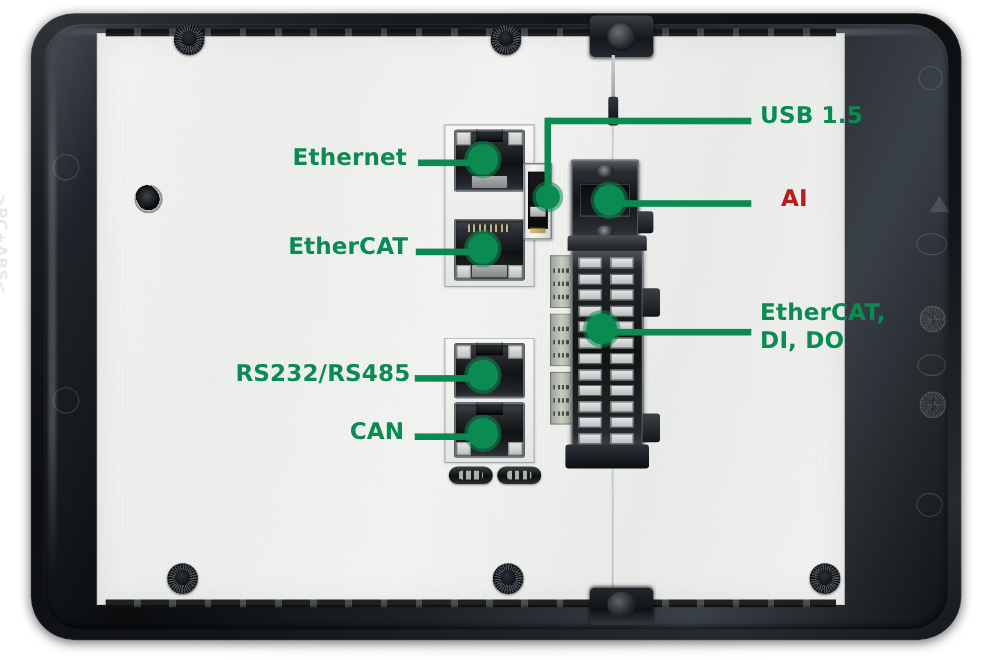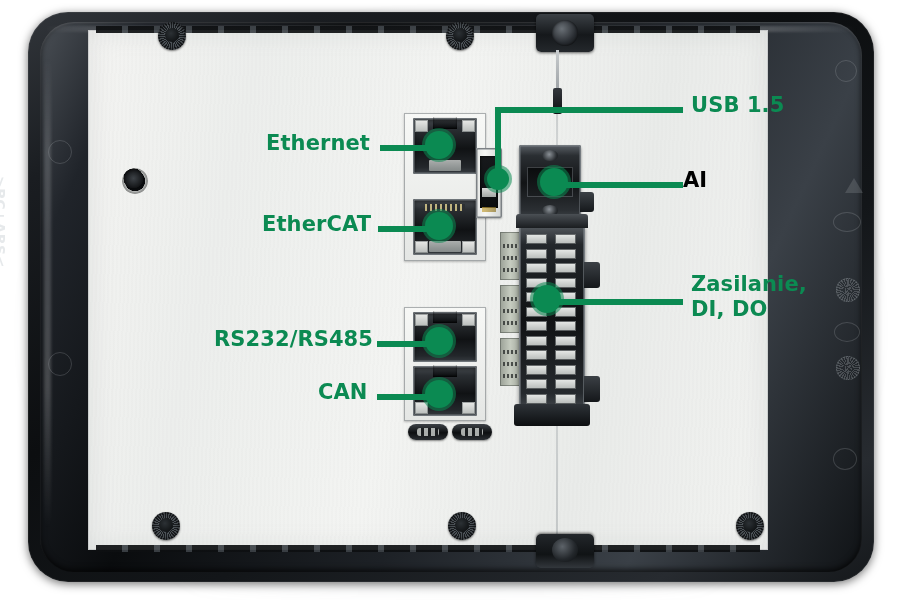--- a/index.html
+++ b/index.html
@@ -437,20 +437,20 @@
       <div class="cal-label" style="color: rgb(11, 138, 82); top: 327px; left: 214px; width: 0px;">RS232/RS485</div>
       <div class="cal-dot" style="left: 425px; top: 380px; background: rgb(11, 138, 82);"></div>
       <div class="cal-line" style="left: 377px; top: 394px; width: 71px; height: 6px; background: rgb(11, 138, 82);"></div>
       <div class="cal-label" style="color: rgb(11, 138, 82); top: 380px; left: 318px; width: 0px;">CAN</div>
       <div class="cal-dot sm" style="left: 487px; top: 168px; background: rgb(11, 138, 82);"></div>
       <div class="cal-line" style="left: 497px; top: 107px; width: 186px; height: 6px; background: rgb(11, 138, 82);"></div>
       <div class="cal-line" style="left: 495px; top: 107px; width: 6px; height: 73px; background: rgb(11, 138, 82);"></div>
       <div class="cal-label" style="color: rgb(11, 138, 82); top: 93px; left: 691px;">USB 1.5</div>
       <div class="cal-dot" style="left: 540px; top: 168px; background: rgb(11, 138, 82);"></div>
       <div class="cal-line" style="left: 566px; top: 182px; width: 117px; height: 6px; background: rgb(11, 138, 82);"></div>
-      <div class="cal-label" style="color: #000000; top: 168px; left: 683px;">AI</div>
+      <div class="cal-label" style="color: #b91c1c; top: 168px; left: 710px;">AI</div>
       <div class="cal-dot" style="left: 533px; top: 285px; background: rgb(11, 138, 82);"></div>
       <div class="cal-line" style="left: 558px; top: 299px; width: 125px; height: 6px; background: rgb(11, 138, 82);"></div>
-      <div class="cal-label" style="color: rgb(11, 138, 82); top: 272px; left: 691px;">Zasilanie,
+      <div class="cal-label" style="color: rgb(11, 138, 82); top: 272px; left: 691px;">EtherCAT,
 DI, DO</div>
     </div>
 
 </div>
 
 </body></html>

